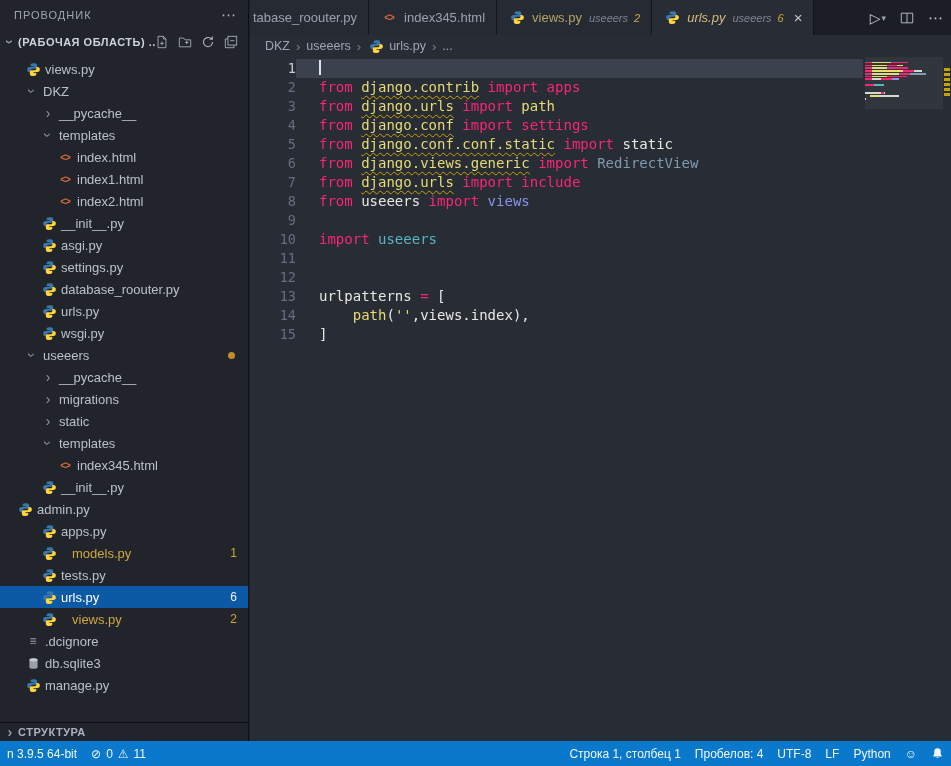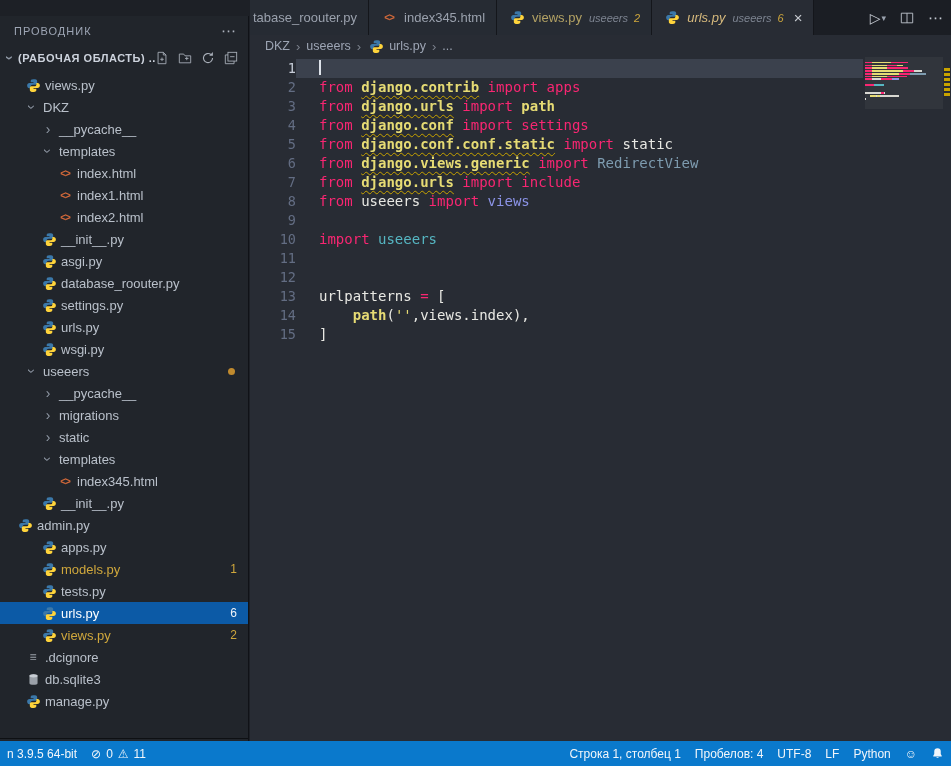--- a/index.html
+++ b/index.html
@@ -6,21 +6,21 @@
   html,body { width: 951px; height: 766px; overflow: hidden; }
   body {
     font-family: "Liberation Sans", sans-serif;
     background: #1d2026; color: #c8ccd4; font-size: 13px;
     position: relative; cursor: default;
   }
   .app { position: absolute; inset: 0; }
 
   
   .sidebar {
-    position: absolute; left: 0; top: 16px; width: 249px; height: 741px;
+    position: absolute; left: 0; top: 0; width: 249px; height: 741px;
     background: #21252b; border-right: 1px solid #101217; overflow: hidden;
   }
   .sb-title {
     height: 30px; display: flex; align-items: center; justify-content: space-between;
     padding: 0 12px 0 14px; font-size: 11px; letter-spacing: 1px; color: #9da5b4;
   }
   .sb-title .more { font-size: 15px; color: #adb3bd; cursor: pointer; letter-spacing: 0; }
   .ws-header {
     height: 24px; display: flex; align-items: center; padding-left: 2px;
     font-size: 11px; font-weight: 700; letter-spacing: .5px; color: #cdd3dd;
@@ -34,21 +34,21 @@
     color: #9099a6; flex: none; transform: rotate(0deg); line-height: 16px;
   }
   .chev.open { transform: rotate(90deg); }
 
   .tree { margin-top: 4px; }
   .row {
     height: 22px; display: flex; align-items: center; position: relative;
     color: #b9c0ca; cursor: pointer; white-space: nowrap;
   }
   .row.sel { background: #0c5aa6; color: #ffffff; }
-  .row.warn { color: #cfa73c; }
+  .row.warn { color: #cfa73c; gap: 11px; }
   .row .lbl { margin-left: 3px; }
   .badge { position: absolute; right: 11px; font-size: 12px; color: #cfa73c; }
   .row.sel .badge { color: #f0f3f7; }
   .mdot { position: absolute; right: 13px; width: 7px; height: 7px; border-radius: 50%; background: #c08a2e; }
 
   .ic { display: inline-flex; width: 18px; justify-content: center; align-items: center; flex: none; }
   .ic-html { color: #d3693a; font-weight: 700; font-size: 10px; letter-spacing: -1px; }
   .ic-generic { color: #9aa0a8; font-size: 12px; }
 
   .structure {
@@ -98,21 +98,21 @@
   }
   .code { position: absolute; top: 2px; left: 0; right: 88px; }
   .cl { display: flex; height: 19px; }
   .ln { width: 46px; flex: none; text-align: right; color: #636d83; font-size: 13.5px; }
   .lt { flex: 1; padding-left: 23px; white-space: pre; color: #e8e8e3; }
   .cl.cur .lt { background: #3b414d; }
   .cl.cur .ln { color: #c6ccd8; }
   .caret { display: inline-block; width: 1.5px; height: 15px; background: #dde2ea; vertical-align: -2px; }
 
   .c-kw { color: #f92672; }
-  .c-mod { color: #e6db74; font-weight: bold; }
+  .c-mod { color: #e6db74; }
   .c-str { color: #e6db74; }
   .c-txt { color: #e8e8e3; }
   .c-dim { color: #7e9cb0; }
   .c-purple { color: #8b93e6; }
   .c-teal { color: #56b6c2; }
   .wavy { text-decoration: underline wavy #c8a300 1px; text-underline-offset: 3px; }
 
   .minimap { position: absolute; top: 2px; right: 8px; width: 78px; }
   .mm-row { height: 1.7px; margin-bottom: 1.1px; display: flex; }
   .mm-row span { flex: none; height: 100%; }
@@ -224,30 +224,30 @@
           </span>
           <span class="lbl">asgi.py</span>
         </div>
         <div class="row" style="padding-left:40px">
           <span class="ic">
             <svg width="15" height="15" viewBox="0 0 16 16">
               <path fill="#3b78a9" d="M7.9 1.2c-2.6 0-2.9 1.1-2.9 2v1.4h3v.7H3.7C2.2 5.3 1.2 6.3 1.2 8c0 1.7 1 2.8 2.5 2.8h1.2V9.2c0-1.3 1-2.1 2.3-2.1h3c1 0 1.7-.7 1.7-1.7V3.2c0-1-.9-2-2.2-2z"></path>
               <path fill="#ffd43b" d="M8.1 14.8c2.6 0 2.9-1.1 2.9-2v-1.4H8v-.7h4.3c1.5 0 2.5-1 2.5-2.7 0-1.7-1-2.8-2.5-2.8h-1.2v1.6c0 1.3-1 2.1-2.3 2.1h-3c-1 0-1.7.7-1.7 1.7v2.2c0 1 .9 2 2.2 2z"></path>
             </svg>
           </span>
+          <span class="lbl">settings.py</span>
+        </div>
+        <div class="row" style="padding-left:40px">
+          <span class="ic">
+            <svg width="15" height="15" viewBox="0 0 16 16">
+              <path fill="#3b78a9" d="M7.9 1.2c-2.6 0-2.9 1.1-2.9 2v1.4h3v.7H3.7C2.2 5.3 1.2 6.3 1.2 8c0 1.7 1 2.8 2.5 2.8h1.2V9.2c0-1.3 1-2.1 2.3-2.1h3c1 0 1.7-.7 1.7-1.7V3.2c0-1-.9-2-2.2-2z"></path>
+              <path fill="#ffd43b" d="M8.1 14.8c2.6 0 2.9-1.1 2.9-2v-1.4H8v-.7h4.3c1.5 0 2.5-1 2.5-2.7 0-1.7-1-2.8-2.5-2.8h-1.2v1.6c0 1.3-1 2.1-2.3 2.1h-3c-1 0-1.7.7-1.7 1.7v2.2c0 1 .9 2 2.2 2z"></path>
+            </svg>
+          </span>
           <span class="lbl">database_roouter.py</span>
-        </div>
-        <div class="row" style="padding-left:40px">
-          <span class="ic">
-            <svg width="15" height="15" viewBox="0 0 16 16">
-              <path fill="#3b78a9" d="M7.9 1.2c-2.6 0-2.9 1.1-2.9 2v1.4h3v.7H3.7C2.2 5.3 1.2 6.3 1.2 8c0 1.7 1 2.8 2.5 2.8h1.2V9.2c0-1.3 1-2.1 2.3-2.1h3c1 0 1.7-.7 1.7-1.7V3.2c0-1-.9-2-2.2-2z"></path>
-              <path fill="#ffd43b" d="M8.1 14.8c2.6 0 2.9-1.1 2.9-2v-1.4H8v-.7h4.3c1.5 0 2.5-1 2.5-2.7 0-1.7-1-2.8-2.5-2.8h-1.2v1.6c0 1.3-1 2.1-2.3 2.1h-3c-1 0-1.7.7-1.7 1.7v2.2c0 1 .9 2 2.2 2z"></path>
-            </svg>
-          </span>
-          <span class="lbl">settings.py</span>
         </div>
         <div class="row" style="padding-left:40px">
           <span class="ic">
             <svg width="15" height="15" viewBox="0 0 16 16">
               <path fill="#3b78a9" d="M7.9 1.2c-2.6 0-2.9 1.1-2.9 2v1.4h3v.7H3.7C2.2 5.3 1.2 6.3 1.2 8c0 1.7 1 2.8 2.5 2.8h1.2V9.2c0-1.3 1-2.1 2.3-2.1h3c1 0 1.7-.7 1.7-1.7V3.2c0-1-.9-2-2.2-2z"></path>
               <path fill="#ffd43b" d="M8.1 14.8c2.6 0 2.9-1.1 2.9-2v-1.4H8v-.7h4.3c1.5 0 2.5-1 2.5-2.7 0-1.7-1-2.8-2.5-2.8h-1.2v1.6c0 1.3-1 2.1-2.3 2.1h-3c-1 0-1.7.7-1.7 1.7v2.2c0 1 .9 2 2.2 2z"></path>
             </svg>
           </span>
           <span class="lbl">urls.py</span>
         </div>

